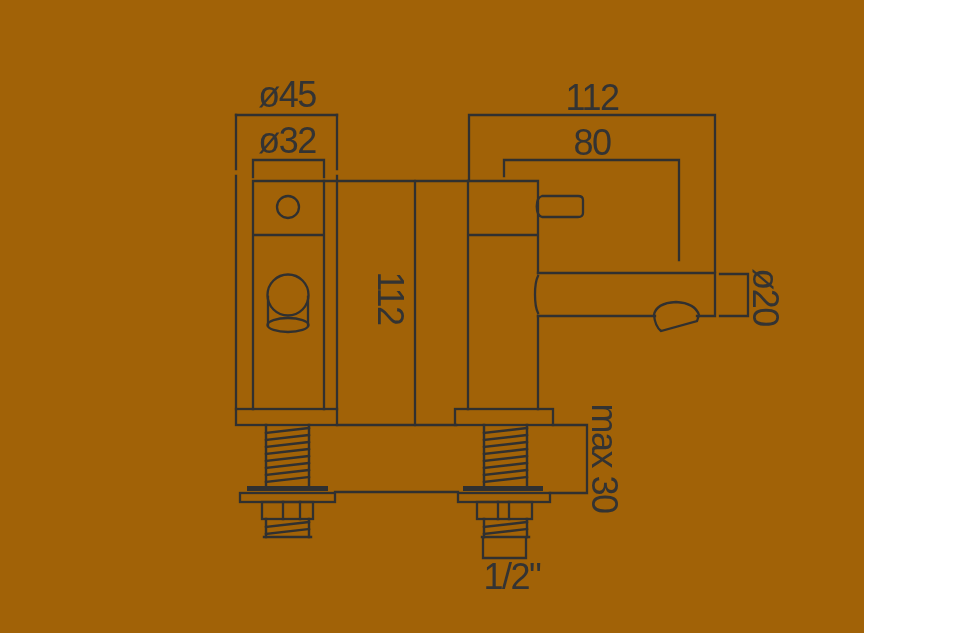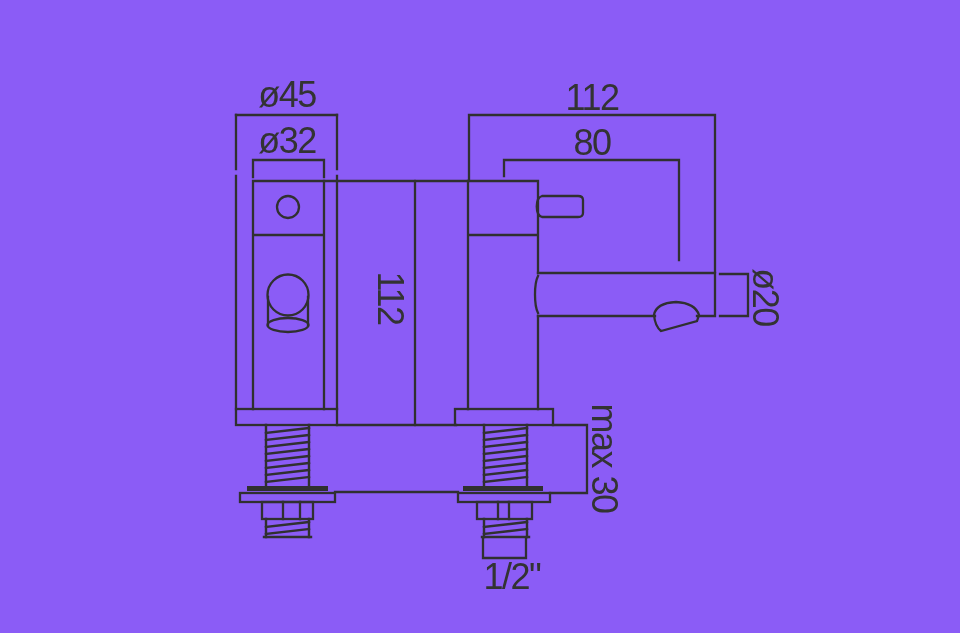--- a/index.html
+++ b/index.html
@@ -1,19 +1,19 @@
 <!DOCTYPE html>
 <html><head>
 <meta charset="utf-8">
 <style>
   html,body{margin:0;padding:0;background:#ffffff;}
   #stage{
     position:relative;
-    width:960px;height:633px;
-    background:#8b5cf6;
+    width:864px;height:633px;
+    background:#a16207;
     overflow:hidden;
     font-family:"Liberation Sans", sans-serif;
   }
   svg text{
     font-family:"Liberation Sans", sans-serif;
     font-size:36px;
     letter-spacing:-1.5px;
     fill:#333333;
   }
 </style>

